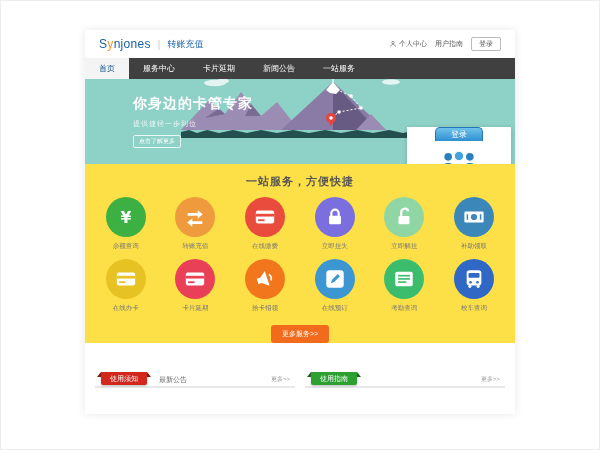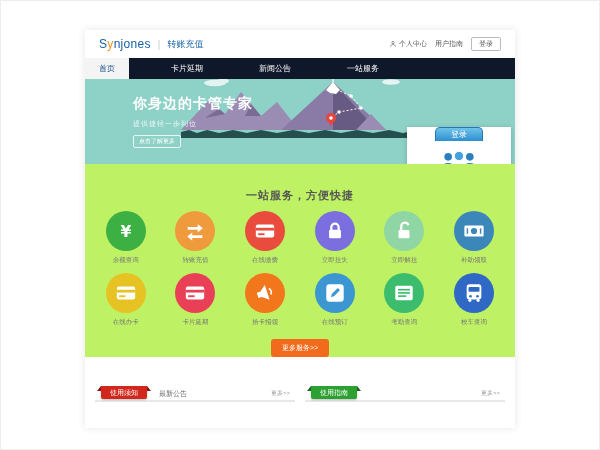--- a/index.html
+++ b/index.html
@@ -36,21 +36,21 @@
          box-shadow:0 1px 5px rgba(0,0,0,.18);padding-bottom:9px;}
   .login-tab{width:46px;margin:0 auto;height:13px;line-height:13px;text-align:center;
              color:#fff;font-size:8px;background:linear-gradient(#6fc3ea,#2e8fd0);
              border-radius:5px 5px 0 0;border:1px solid #2477b4;border-bottom:none;cursor:pointer;}
   .login-users{display:flex;justify-content:center;margin:8px 0 6px;}
   .login-users svg{width:40px;height:24px;}
   .login input{display:block;width:84px;margin:4px auto 0;height:12px;border:1px solid #ddd;
                border-radius:2px;font-size:6.5px;padding:0 3px;box-sizing:border-box;color:#444;}
   .login input::placeholder{color:#aaa;}
   
-  .svcs{padding-top:24px;background:#bef264;}
+  .svcs{padding-top:10px;background:#fde047;}
   .sec-title{text-align:center;font-size:11px;color:#555;font-weight:600;letter-spacing:1px;}
   .svc-grid{display:flex;flex-wrap:wrap;padding:8px 6px 0;}
   .svc{width:16.66%;box-sizing:border-box;text-align:center;margin-bottom:8px;cursor:pointer;}
   .svc-circle{width:40px;height:40px;border-radius:50%;margin:0 auto;display:flex;
               align-items:center;justify-content:center;}
   .svc-circle svg{width:22px;height:22px;}
   .svc-label{font-size:6.5px;color:#777;margin-top:5px;}
   .more-btn{display:block;margin:4px auto 0;border:none;background:#f26a1b;color:#fff;
             font-size:7px;padding:4px 11px;border-radius:3px;cursor:pointer;}
   
@@ -89,22 +89,23 @@
             </svg></span>
           <span>个人中心</span>
         </span>
         <span class="hdr-link">
           <span>用户指南</span>
         </span>
         <button class="hdr-login">登录</button>
       </div>
   </div>
 
-  <div class="nav" style="background: #0f172a; gap: 28px;">
+  <div class="nav" style="background: #404040;">
       <div class="nav-item active">首页</div>
+      <div class="nav-item">服务中心</div>
       <div class="nav-item">卡片延期</div>
       <div class="nav-item">新闻公告</div>
       <div class="nav-item">一站服务</div>
     </div>
 
   <div class="hero" style="background: rgb(142, 209, 199);">
     <div class="hero-copy">
       <div class="hero-title">你身边的卡管专家</div>
       <div class="hero-sub">提供捷径一步到位</div>
       <span class="hero-cta">点击了解更多</span>

